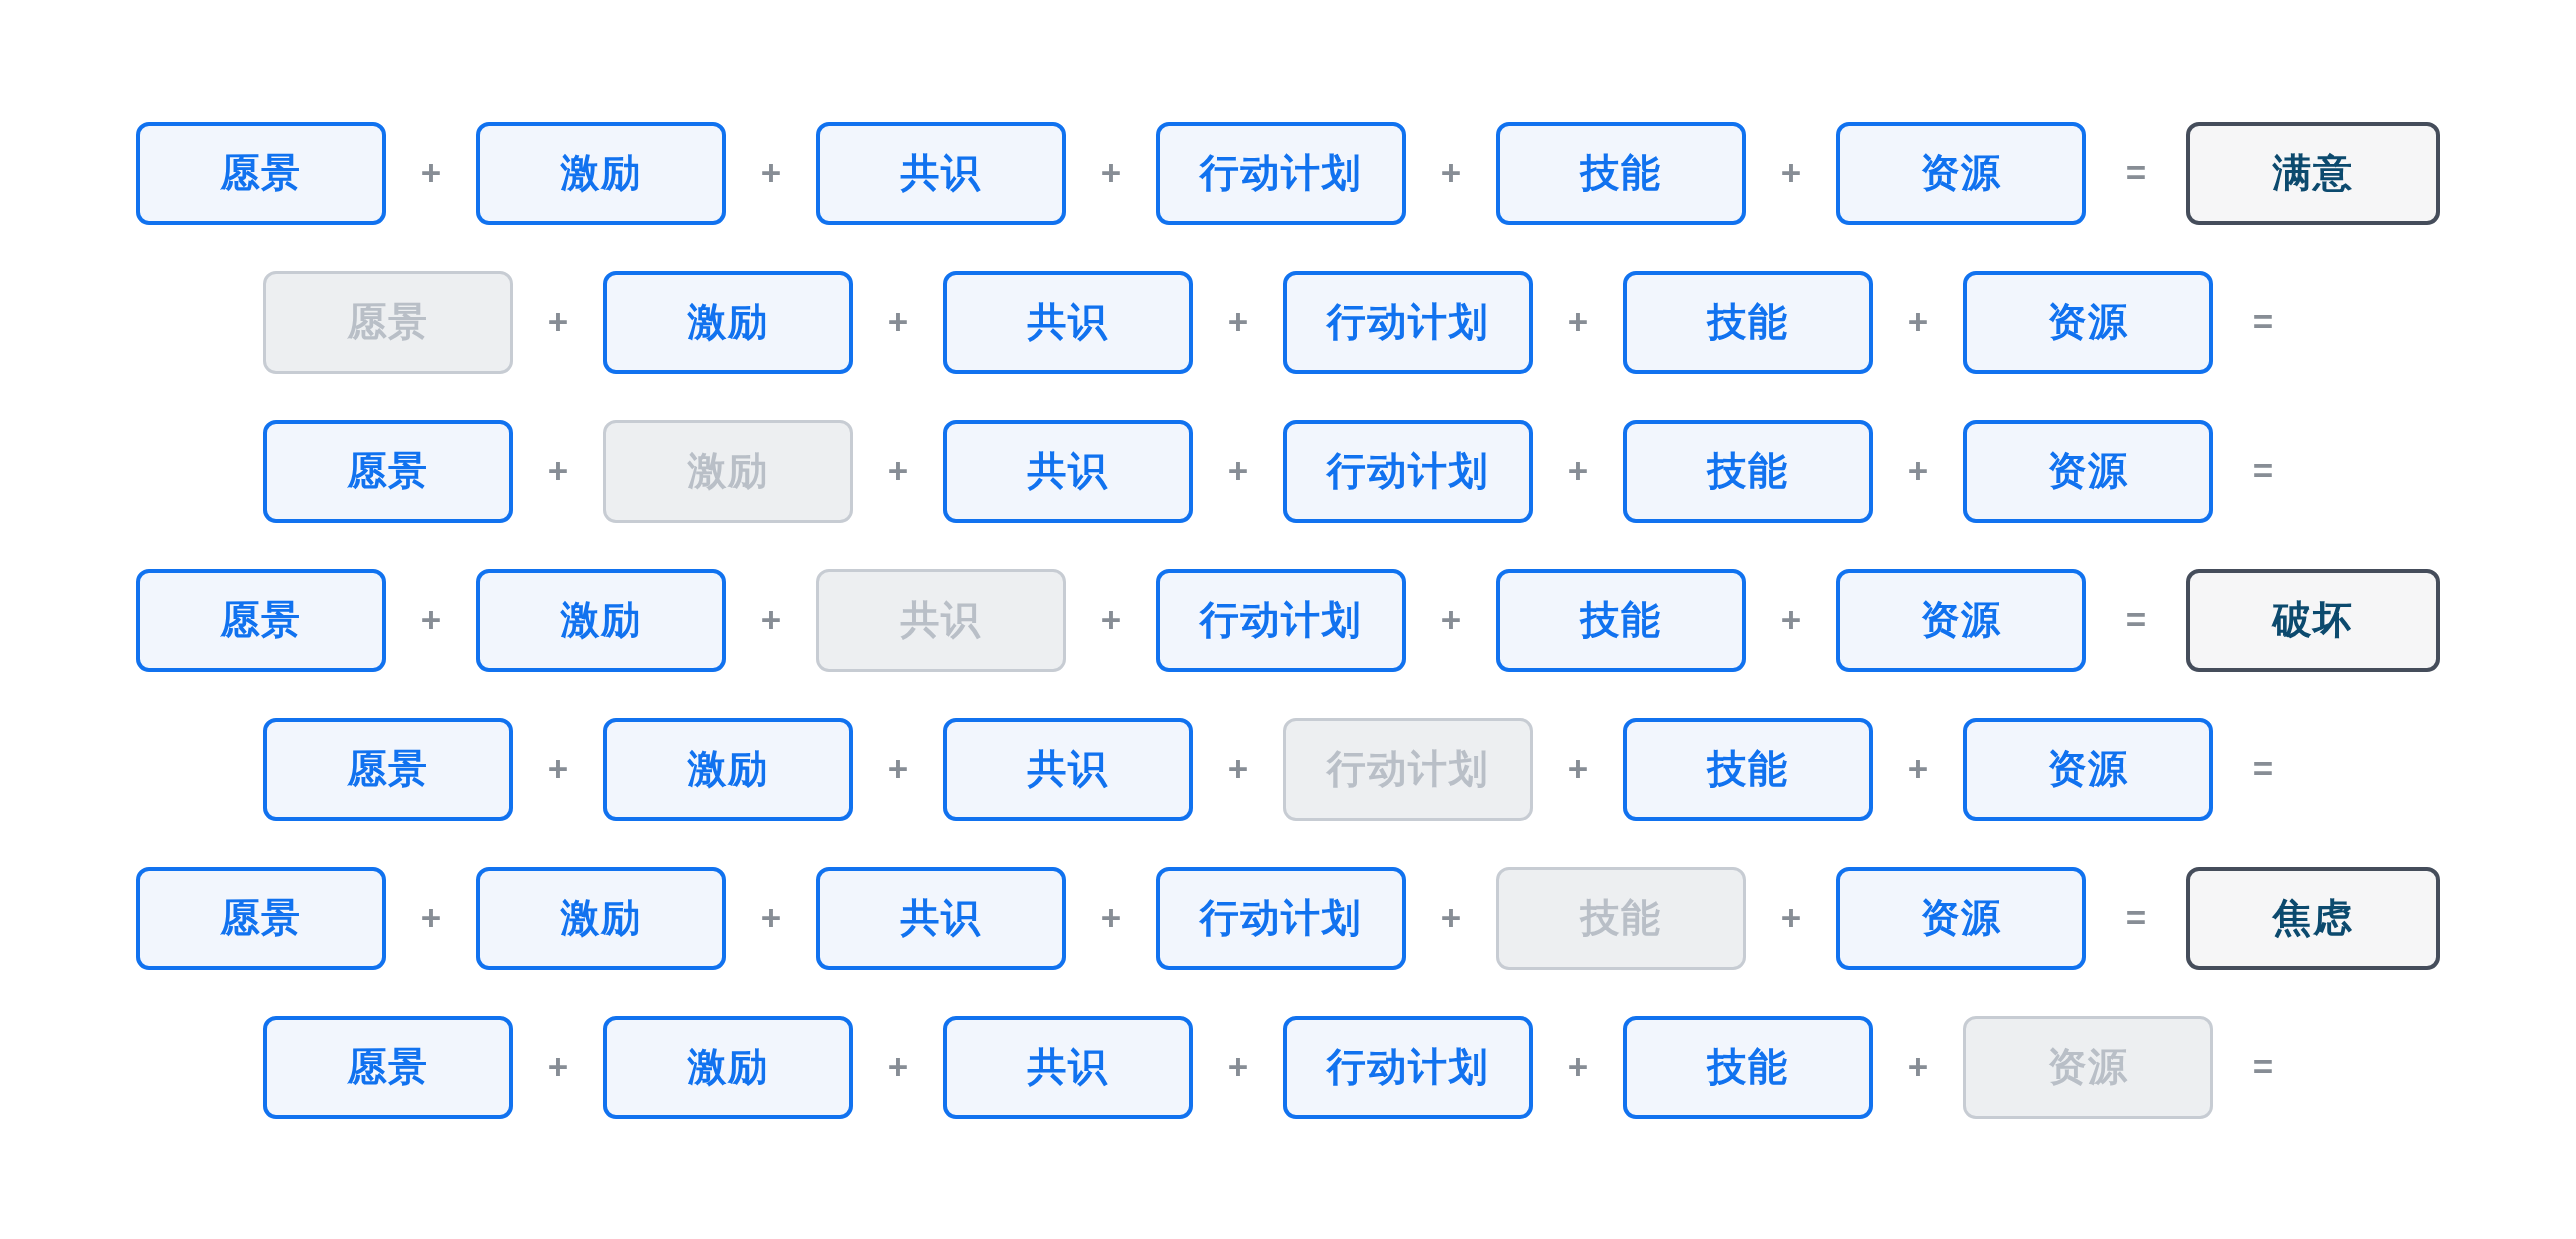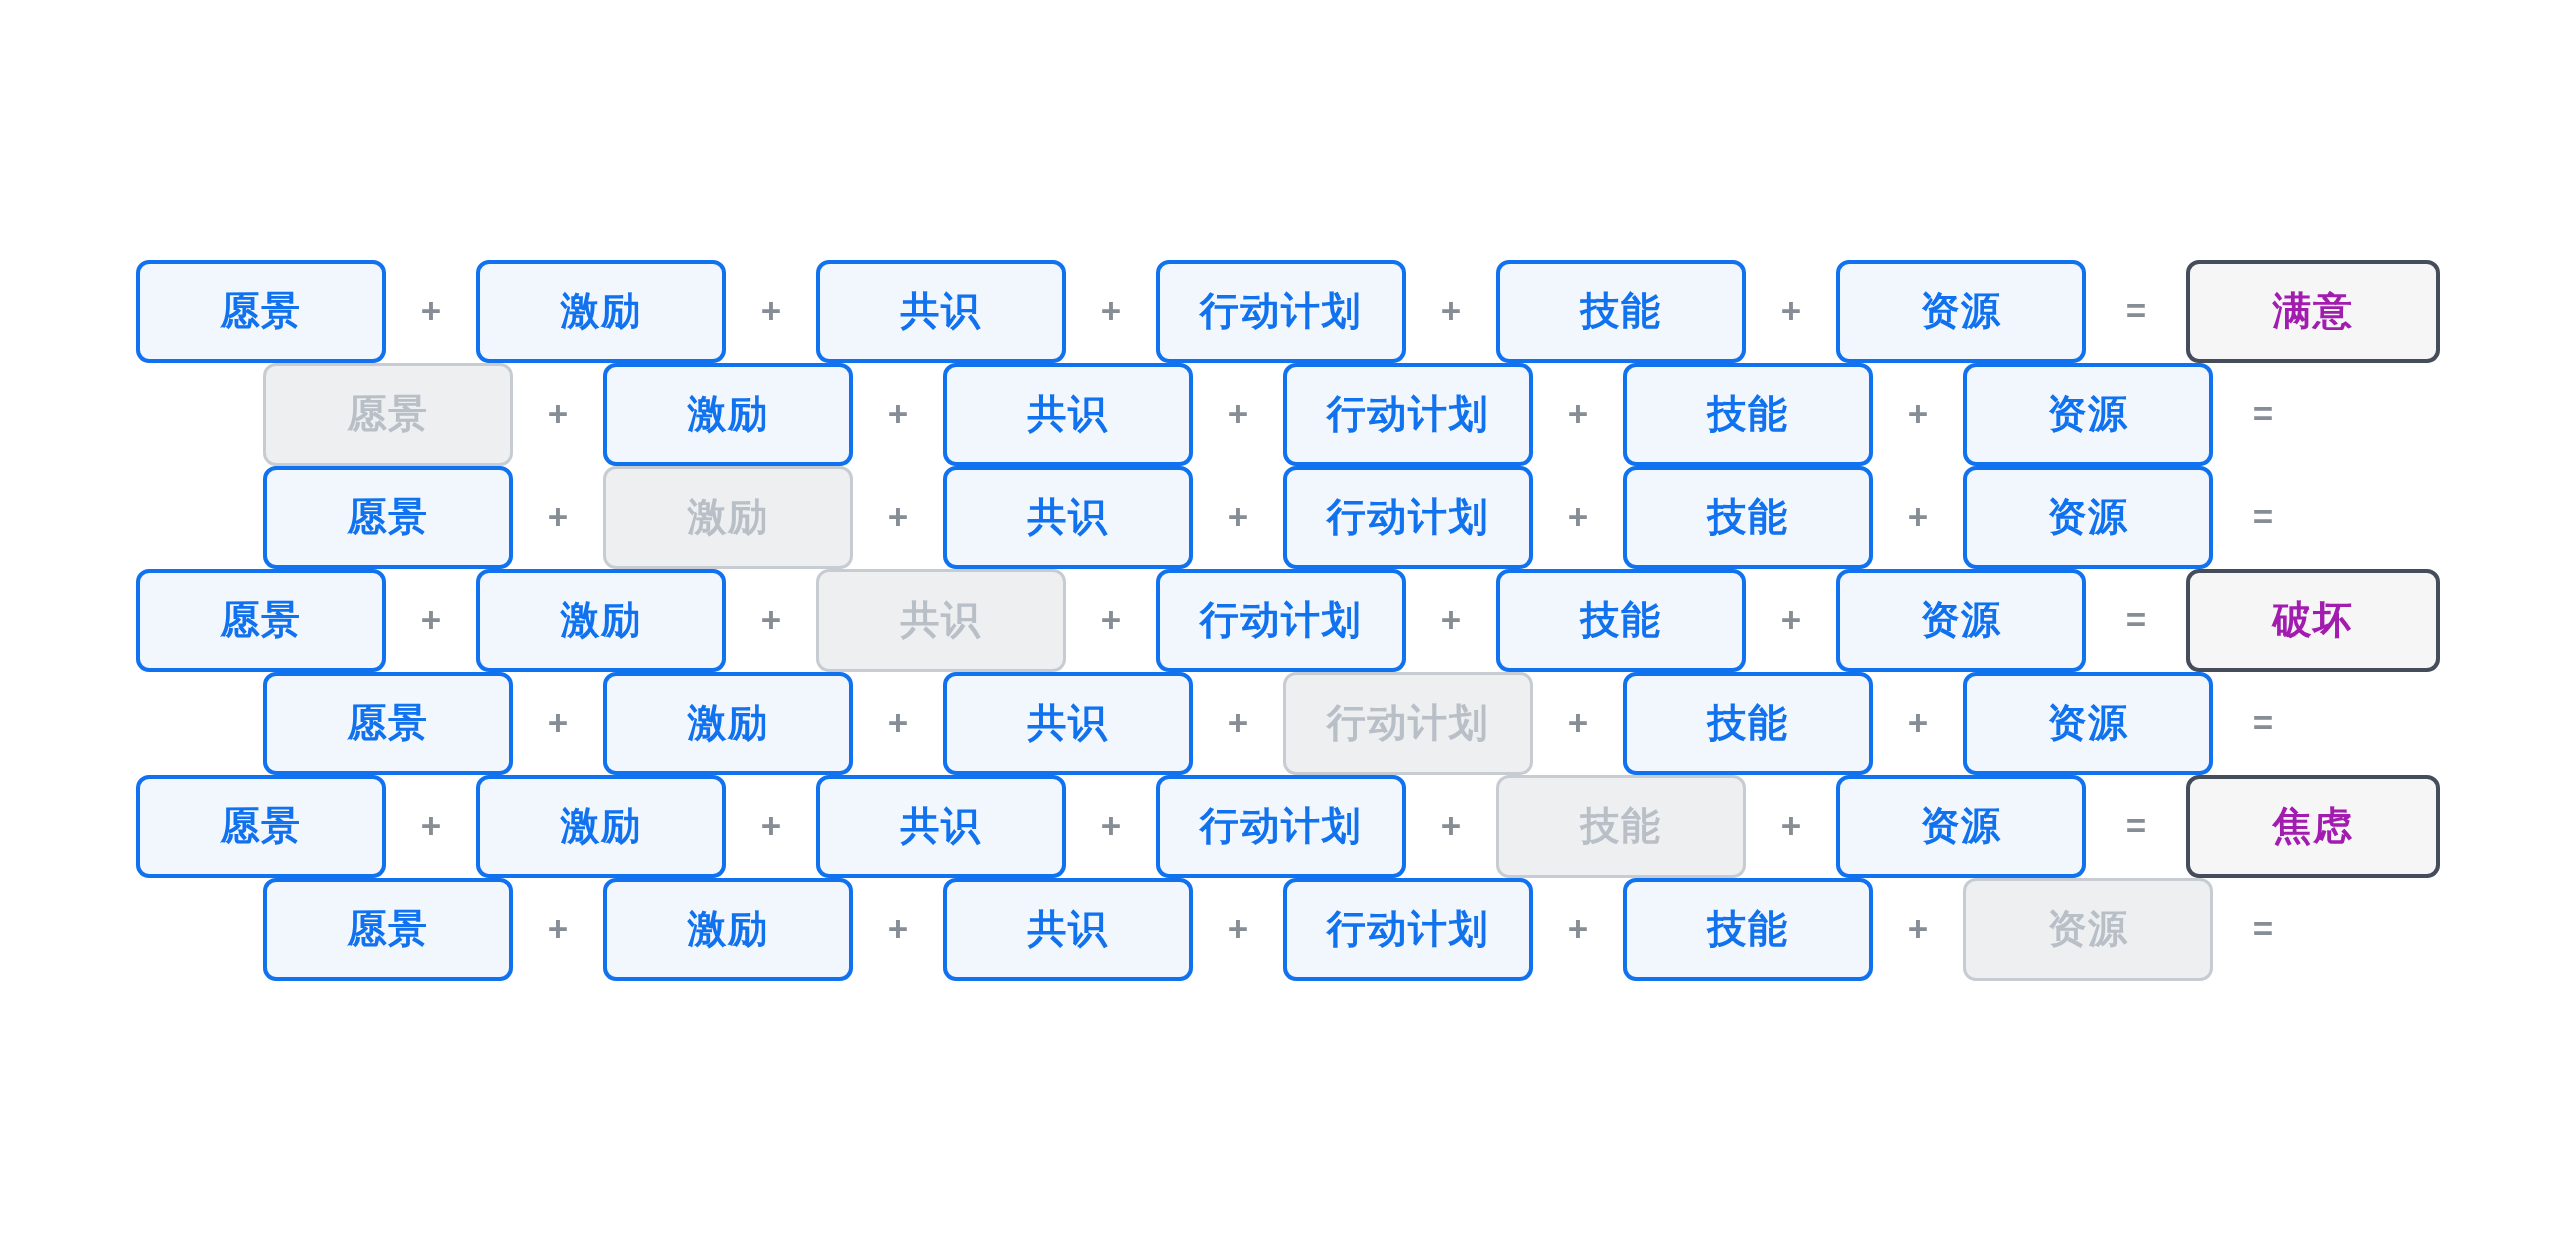--- a/index.html
+++ b/index.html
@@ -9,20 +9,21 @@
     font-family: "Liberation Sans", "DejaVu Sans", sans-serif;
   }
   .canvas {
     width: 2576px;
     height: 1240px;
     background: #ffffff;
     display: flex;
     flex-direction: column;
     justify-content: center;
     align-items: center;
+    gap: 46px;
   }
   .row {
     display: flex;
     align-items: center;
   }
   .box {
     box-sizing: border-box;
     height: 103px;
     display: flex;
     align-items: center;
@@ -40,21 +41,21 @@
   }
   .term.off {
     border: 3.2px solid #c7ccd3;
     background: #edeff1;
     color: #b9bfc7;
   }
   .result {
     width: 254px;
     border: 4px solid #454d5b;
     background: #f6f6f7;
-    color: #a21caf;
+    color: #0c4a6e;
   }
   .op {
     width: 90px;
     text-align: center;
     font-size: 35px;
     font-weight: bold;
     color: #878d95;
   }
   .op.eq {
     width: 100px;

